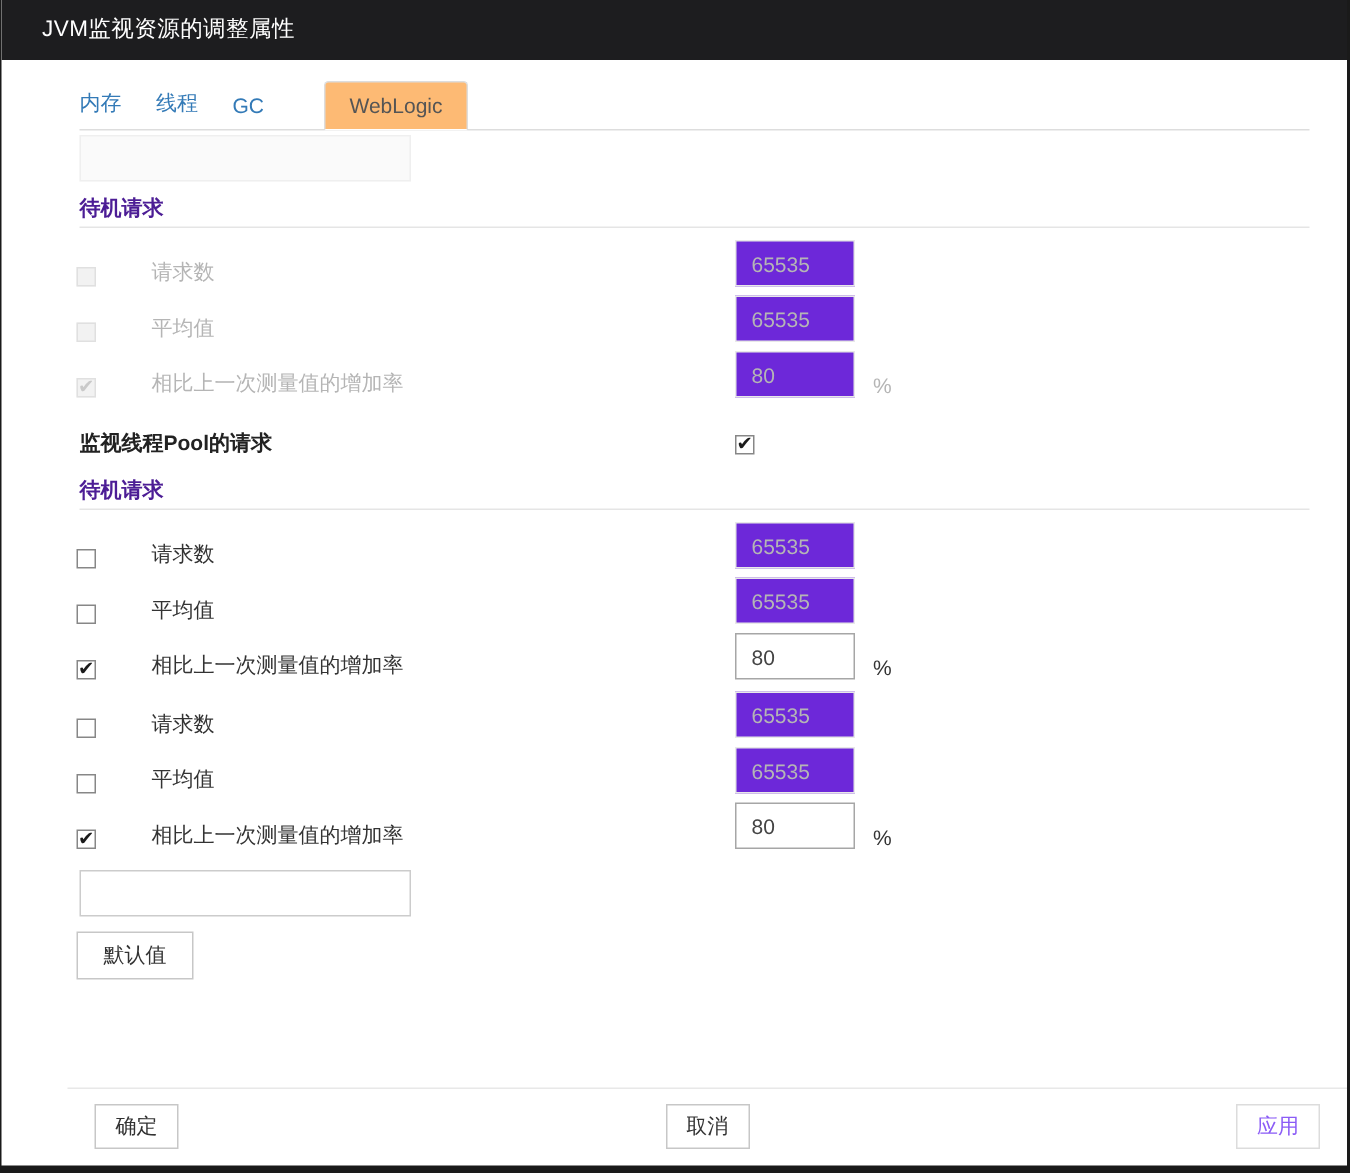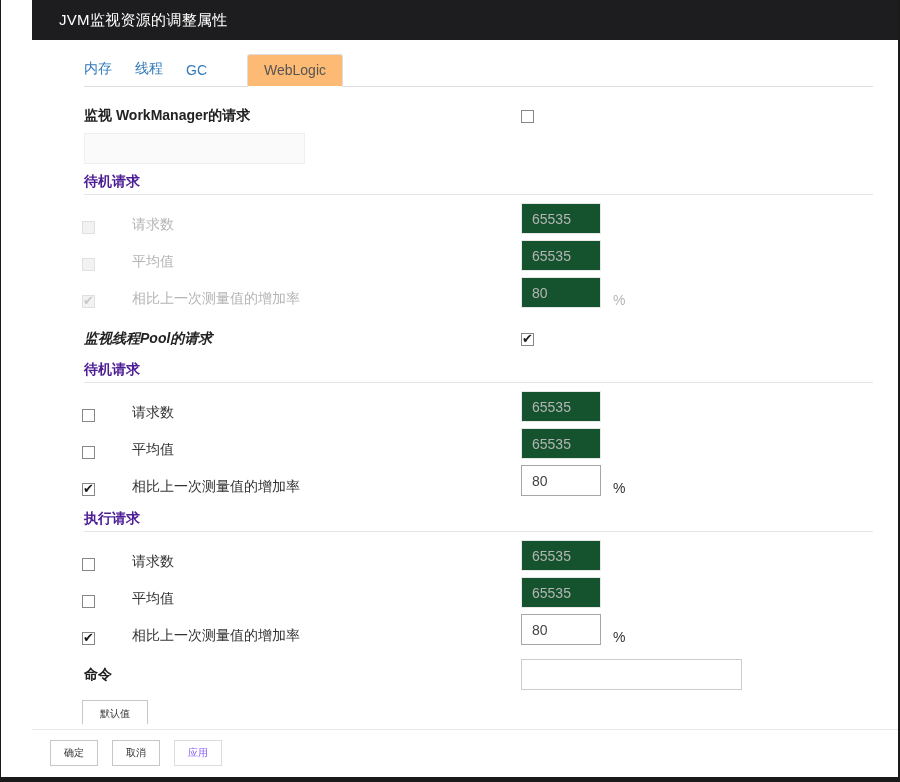--- a/index.html
+++ b/index.html
@@ -1,37 +1,37 @@
 <!DOCTYPE html>
 <html><head>
 <meta charset="utf-8">
 <style>
   html,body { margin:0; padding:0; background:#fff; }
   body { width:900px; height:782px; font-family:"Liberation Sans","DejaVu Sans",sans-serif; }
   .window { width:900px; height:782px; box-sizing:border-box; background:#fff;
     border-left:1px solid #1a1a1a; border-right:2px solid #1a1a1a; border-bottom:5px solid #1a1a1a;
-    display:flex; flex-direction:column; overflow:hidden;padding-left:31px; }
+    display:flex; flex-direction:column; overflow:hidden; }
   .titlebar { height:40px; flex-shrink:0; background:#1d1d1f; color:#fff; font-size:15px;
     line-height:40px; padding-left:27px; letter-spacing:.3px; }
   .content { flex:1; padding:0 25px 0 27px; overflow:hidden;margin-left:25px; }
 
   
   .tabs { display:flex; align-items:flex-end; border-bottom:1px solid #ddd; margin-top:13px; }
   .tab { color:#337ab7; font-size:14px; padding:7px 0 8px; margin-right:23px; cursor:pointer; }
   .tab.active { color:#555; background:#fdba74; border:1px solid #ddd; border-bottom:1px solid #fff;
     border-radius:3px 3px 0 0; padding:7px 16px 8px; margin-left:17px; margin-right:0; margin-bottom:-1px; }
 
   
   .form-row { display:flex; align-items:center; }
   .lbl-wide { width:437px; flex-shrink:0; font-size:14px; color:#333; }
   .bold { font-weight:bold; color:#222; }
   .gray { color:#b5b5b5 !important; }
   .r-monitor1 { margin-top:15px; height:28px; }
   .r-target { margin-top:3px; height:31px; }
-  .r-monitor2 { margin-top:18px; height:26px;font-style:italic; }
+  .r-monitor2 { margin-top:18px; height:26px; }
   .r-command { margin-top:14px; height:31px; }
 
   .section-h { font-size:14px; font-weight:bold; color:#4c1d95; margin-top:9px;
     padding-bottom:3px; border-bottom:1px solid #e5e5e5; }
   .section-h.mt-lg { margin-top:14px; }
   .rows { margin-top:8px; }
   .cb-row { display:flex; align-items:flex-end; height:31px; margin-bottom:6px; }
   .cb-row .cb { margin-left:-2px; }
   .cb-lbl { margin-left:37px; width:389px; flex-shrink:0; font-size:14px; color:#333; }
 
@@ -41,57 +41,53 @@
   .cb.checked::after { content:"\2714"; position:absolute; left:0; top:-3px;
     font-size:13px; color:#1b1b1b; }
   .cb.disabled { border-color:#e0e0e0; background:#f2f2f2; }
   .cb.disabled.checked::after { color:#c9c9c9; }
 
   
   .txt { height:31px; box-sizing:border-box; border:1px solid #a6a6a6; background:#fff;
     color:#444; font-size:14px; padding:0 8px 0 10px; font-family:inherit; outline:none; }
   .txt.small { width:80px; }
   .txt.wide { width:221px; border-color:#ccc; }
-  .txt.disabled { background:#14532d; border-color:#e8e8e8; color:#b5b5b5; }
+  .txt.disabled { background:#6d28d9; border-color:#e8e8e8; color:#b5b5b5; }
   .txt.wide.disabled { background:#fafafa; border-color:#efefef; }
   .unit { margin-left:12px; font-size:14px; color:#333; }
   .unit.disabled { color:#b5b5b5; }
 
   
-  .btn { background:#fff; border:1px solid #c7c7c7; color:#333; font-size:10px;
+  .btn { background:#fff; border:1px solid #c7c7c7; color:#333; font-size:14px;
     font-family:Liberation Sans, sans-serif; padding:5px 13px; cursor:pointer; }
   .btn.disabled { color:#8b5cf6; border-color:#dcdcdc; cursor:default; }
   .btn-default { margin-top:10px; margin-left:-2px; padding:6px 17px; }
 
   .footer { flex-shrink:0; border-top:1px solid #e8e8e8; margin-top:5px;
-    padding:10px 18px 11px; display:flex; justify-content:flex-start; gap:14px; }
+    padding:10px 18px 11px; display:flex; justify-content:space-between; gap:14px;margin-left:44px; }
 </style>
 </head>
 <body>
 
 <div class="window">
 
   <div class="titlebar">
     <span>JVM监视资源的调整属性</span>
   </div>
 
   <div class="content">
 
     <div class="tabs">
       <span class="tab">内存</span>
       <span class="tab">线程</span>
       <span class="tab">GC</span>
       <span class="tab active">WebLogic</span>
     </div>
 
     
-    <div class="form-row r-monitor1">
-      <span class="lbl-wide bold">监视 WorkManager的请求</span>
-      <span class="cb"></span>
-    </div>
 
     <div class="form-row r-target">
       <input class="txt wide disabled" value="" style="">
     </div>
 
     
     <div class="section-h">待机请求</div>
     <div class="rows">
       <div class="cb-row">
         <span class="cb disabled"></span>
@@ -132,21 +128,20 @@
       </div>
       <div class="cb-row">
         <span class="cb checked"></span>
         <span class="cb-lbl">相比上一次测量值的增加率</span>
         <input class="txt small" value="80" style="">
         <span class="unit">%</span>
       </div>
     </div>
 
     
-    <div class="section-h mt-lg">执行请求</div>
     <div class="rows">
       <div class="cb-row">
         <span class="cb"></span>
         <span class="cb-lbl">请求数</span>
         <input class="txt small disabled" value="65535" style="">
       </div>
       <div class="cb-row">
         <span class="cb"></span>
         <span class="cb-lbl">平均值</span>
         <input class="txt small disabled" value="65535" style="">
@@ -154,21 +149,20 @@
       <div class="cb-row">
         <span class="cb checked"></span>
         <span class="cb-lbl">相比上一次测量值的增加率</span>
         <input class="txt small" value="80" style="">
         <span class="unit">%</span>
       </div>
     </div>
 
     
     <div class="form-row r-command">
-      <span class="lbl-wide bold">命令</span>
       <input class="txt wide" value="" style="">
     </div>
 
     <button class="btn btn-default">默认值</button>
 
   </div>
 
   <div class="footer">
     <button class="btn">确定</button>
     <button class="btn">取消</button>

